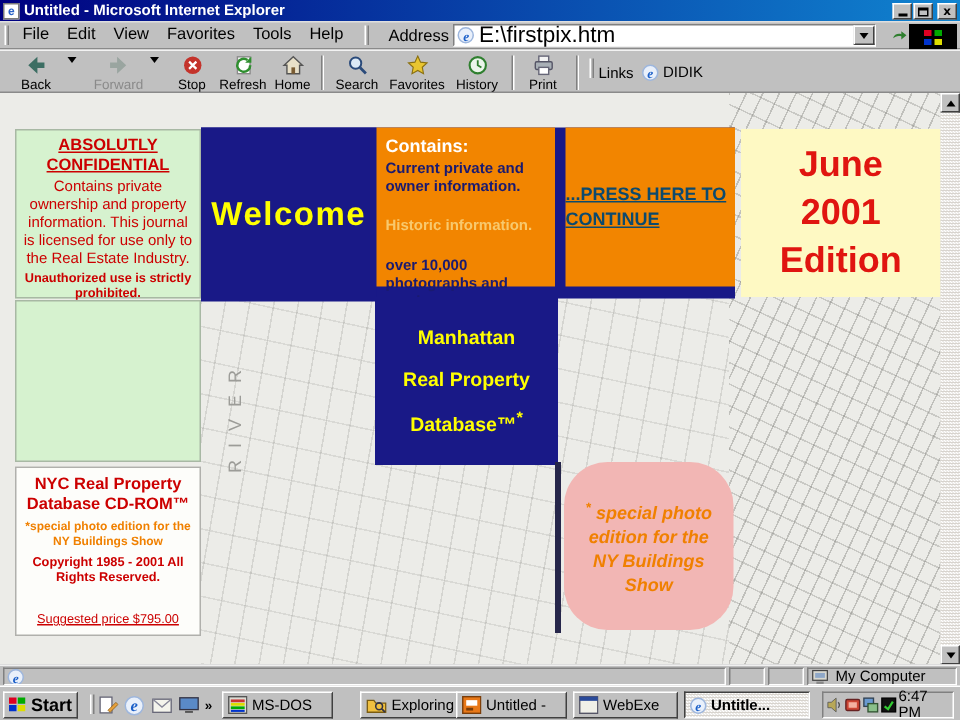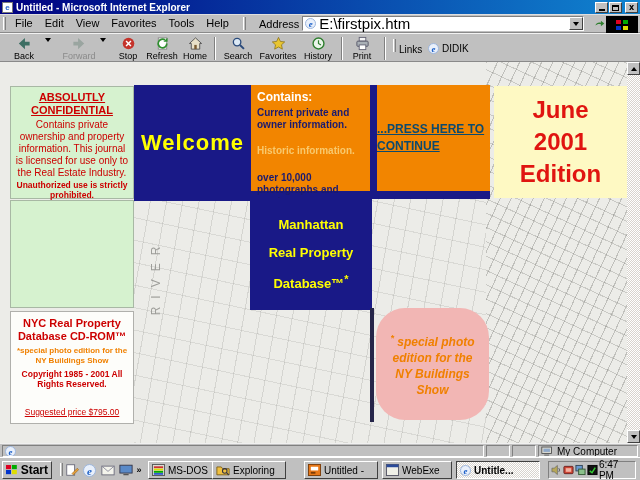--- a/index.html
+++ b/index.html
@@ -389,21 +389,21 @@
     <span class="tkbtn" style="left:148px;width:74px;">
       <svg width="13" height="12" viewBox="0 0 14 13">
           <rect x="0.5" y="0.5" width="13" height="12" fill="#dcdcd4" stroke="#555"></rect>
           <rect x="2" y="2.5" width="10" height="2" fill="#c33"></rect>
           <rect x="2" y="5" width="10" height="2" fill="#dd0"></rect>
           <rect x="2" y="7.5" width="10" height="2" fill="#0a0"></rect>
           <rect x="2" y="10" width="10" height="1.5" fill="#03c"></rect>
         </svg>
       <span>MS-DOS</span>
     </span>
-    <span class="tkbtn" style="left:212px;width:74px;text-align:center;">
+    <span class="tkbtn" style="left:240px;width:74px;text-align:center;">
       <svg width="14" height="12" viewBox="0 0 16 13">
           <path d="M1 3h5l1.5 2H15v7H1z" fill="#f0c040" stroke="#7a5c12"></path>
           <circle cx="10" cy="7.5" r="2.6" fill="none" stroke="#334" stroke-width="1.2"></circle>
           <path d="M12 9.5l2.5 2.5" stroke="#334" stroke-width="1.4"></path>
         </svg>
       <span>Exploring</span>
     </span>
     <span class="tkbtn" style="left:304px;width:74px;">
       <svg width="13" height="12" viewBox="0 0 14 13">
           <rect x="0.5" y="0.5" width="13" height="12" fill="#e87818" stroke="#7a3c08"></rect>

